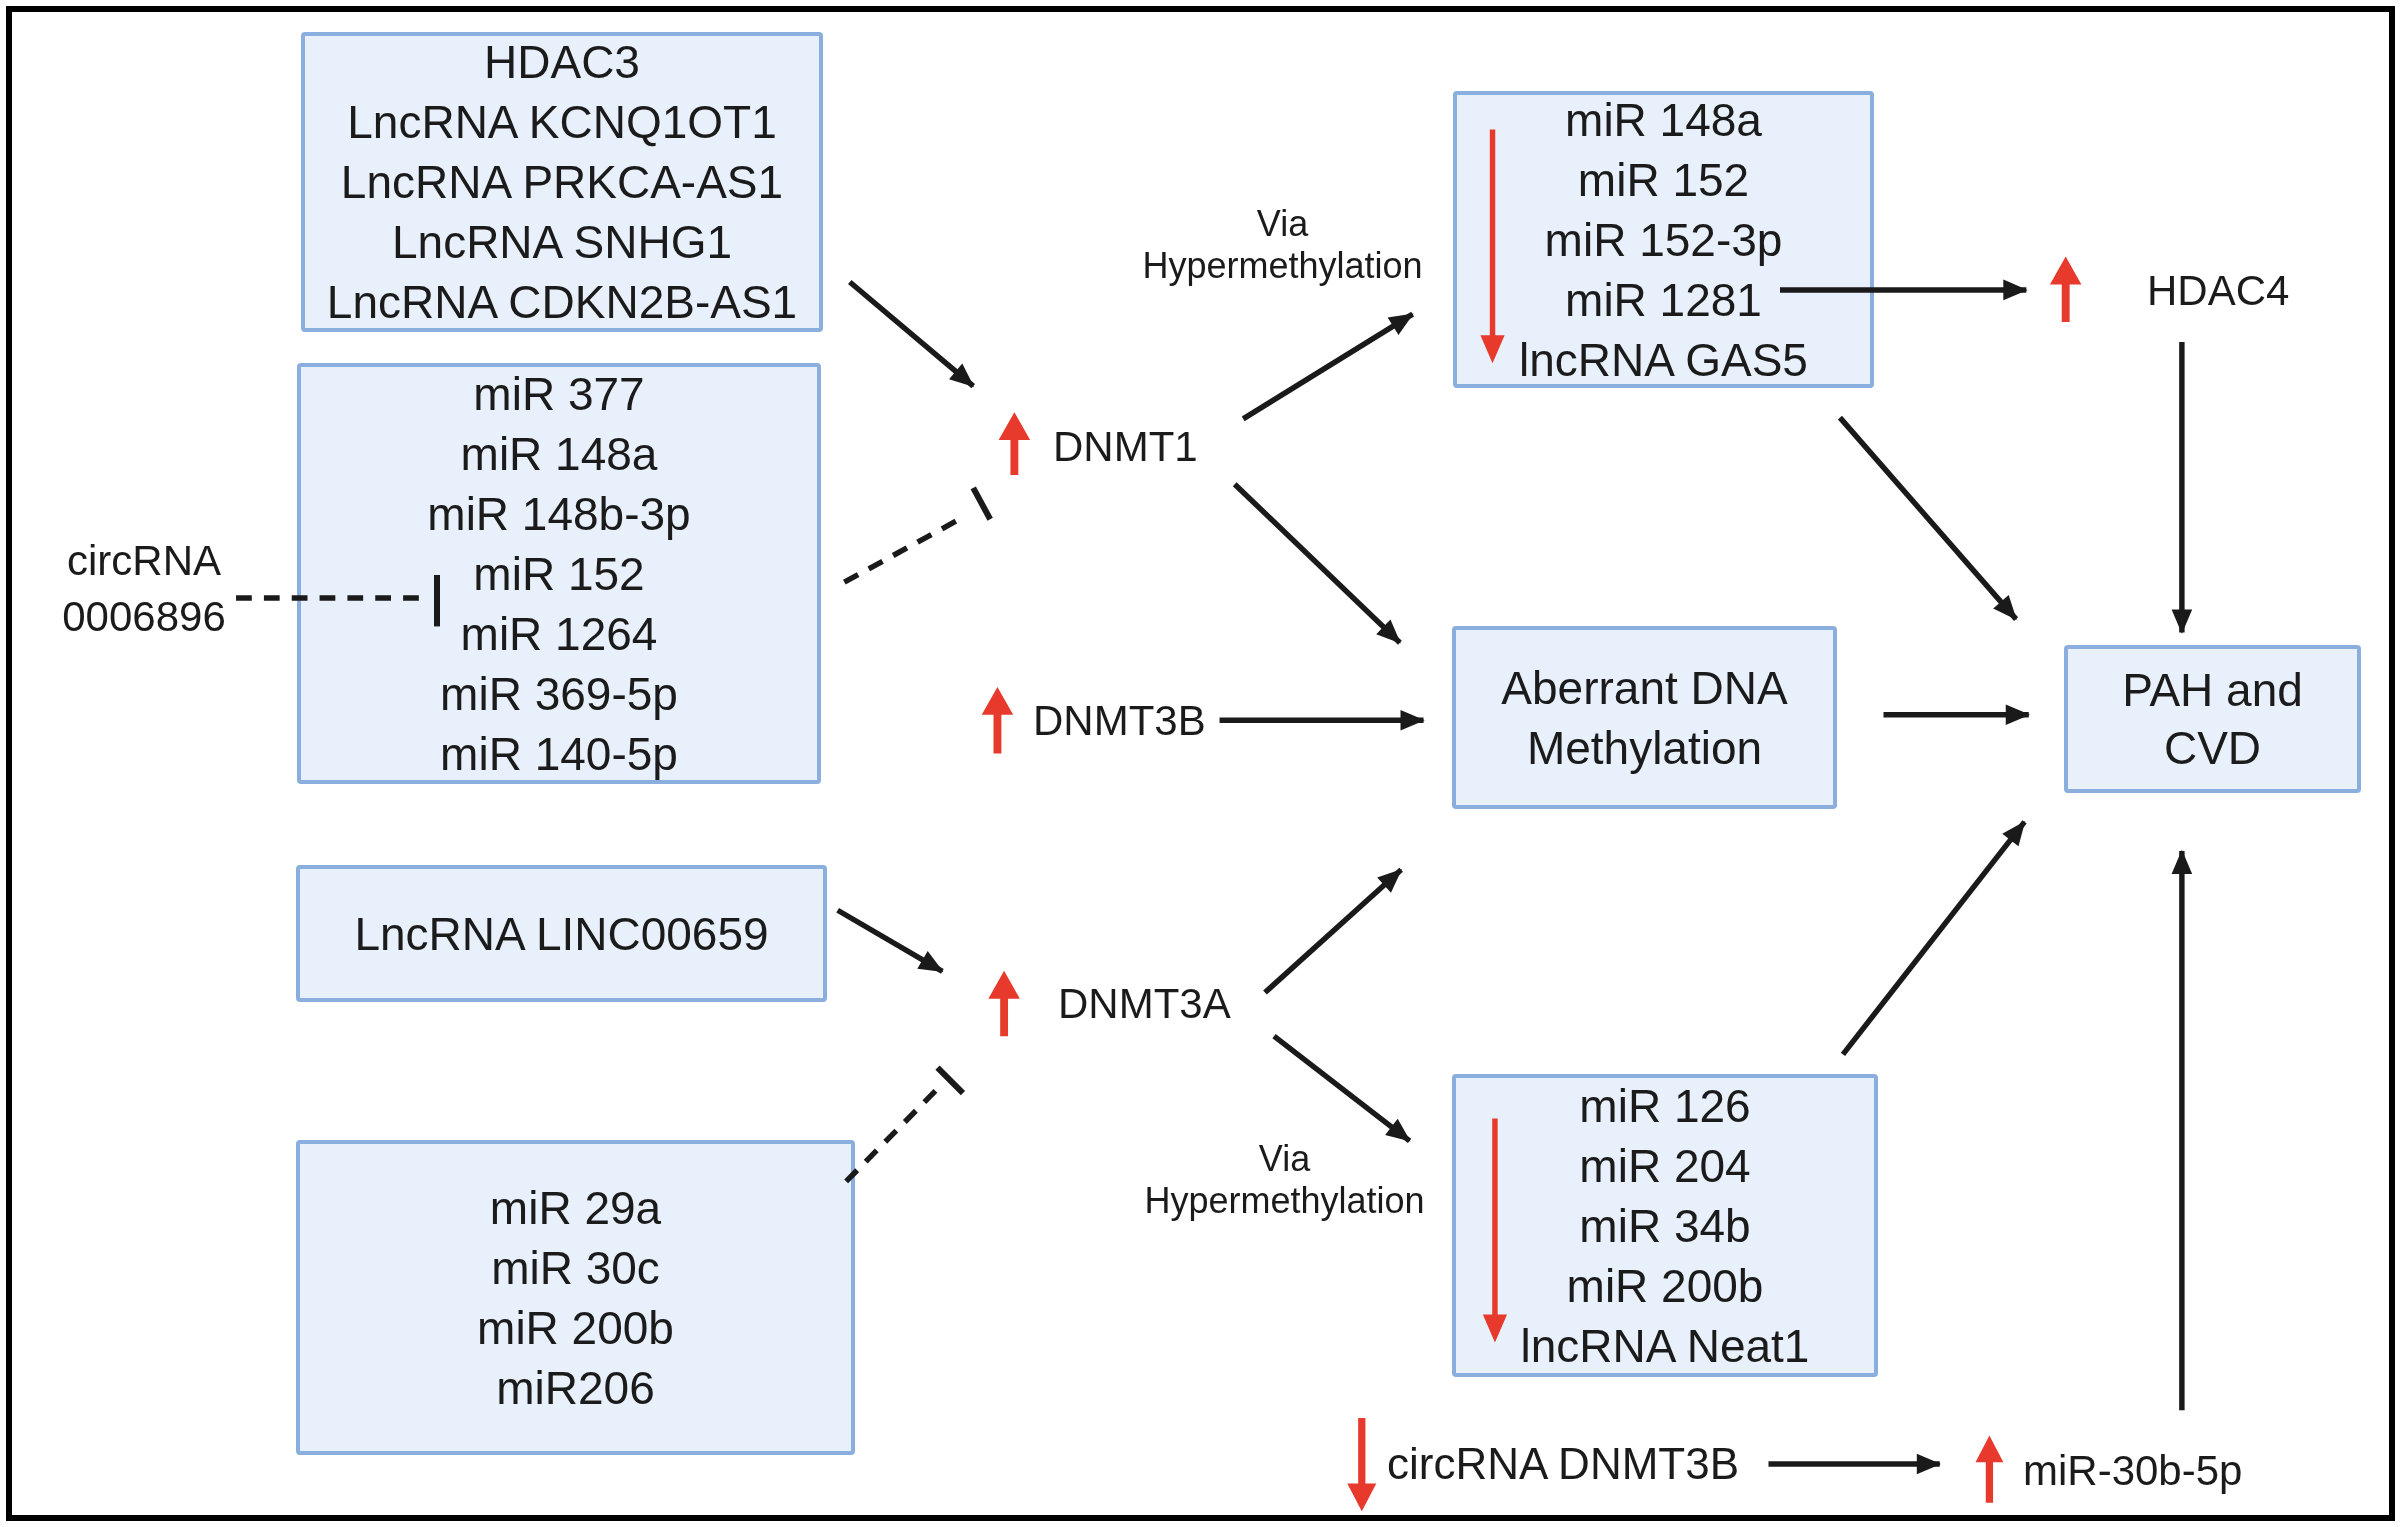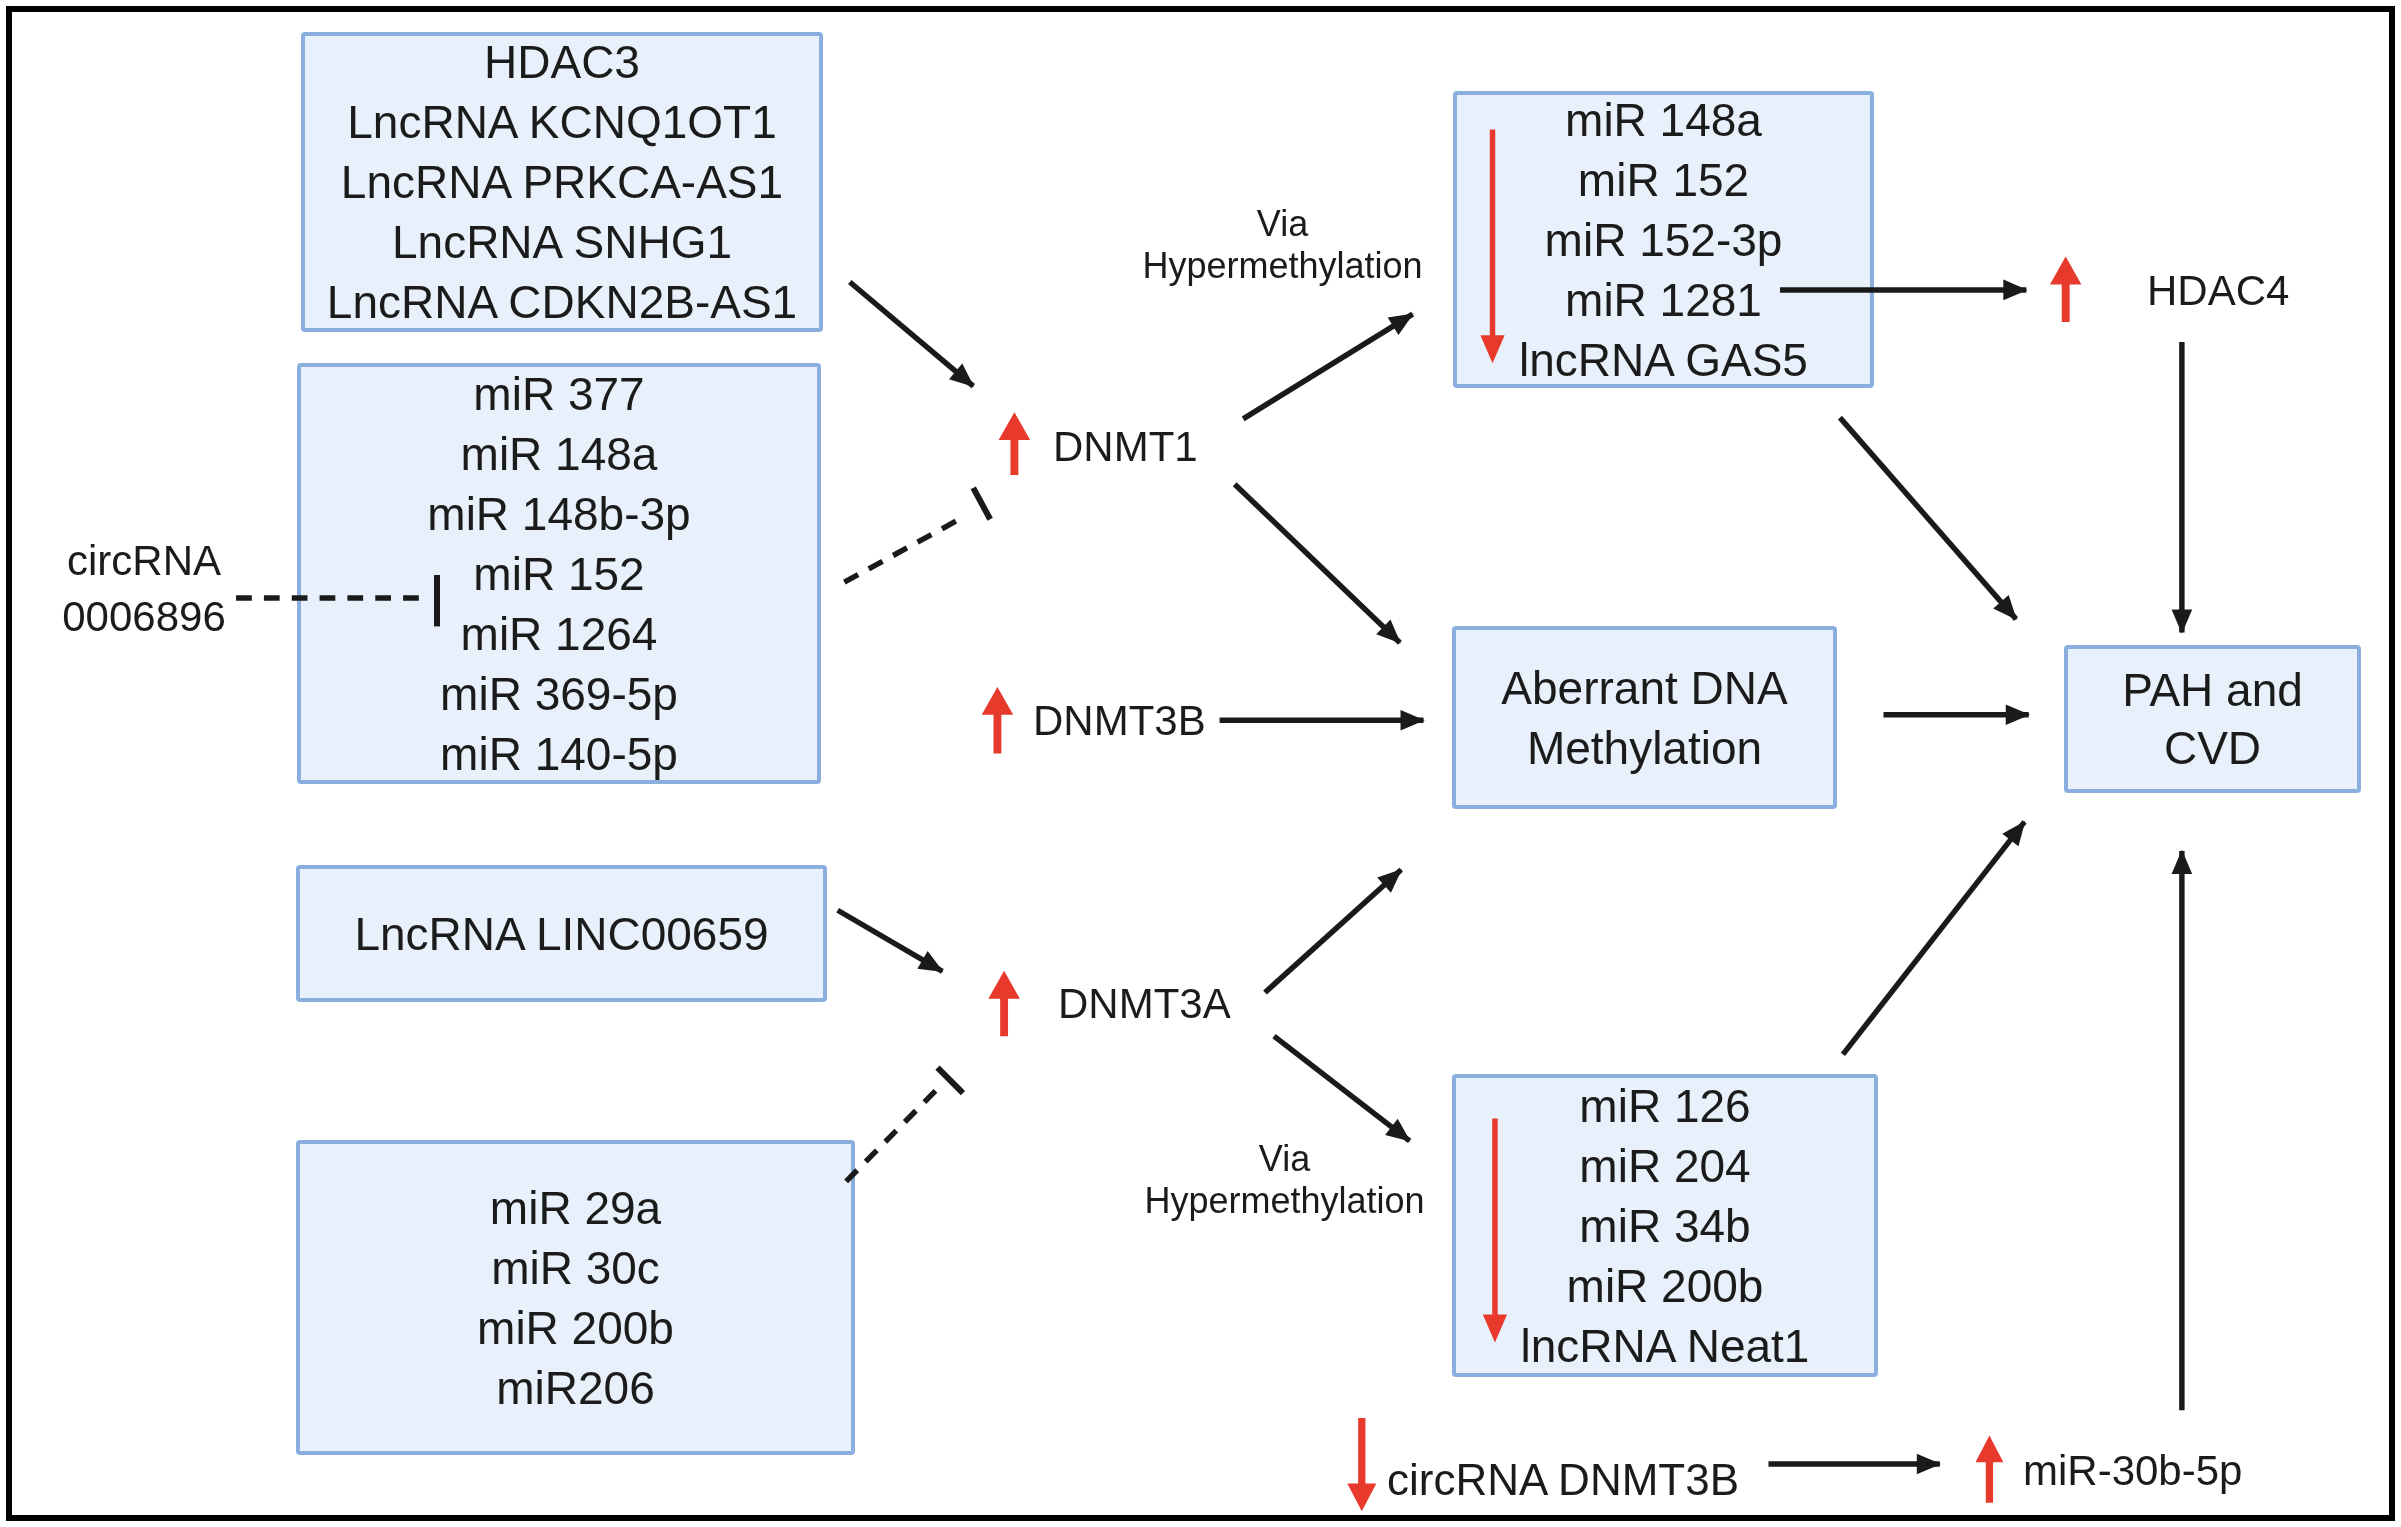--- a/index.html
+++ b/index.html
@@ -85,21 +85,21 @@
 
   <div class="lbl-col" style="left:53px;top:533px;width:182px;">
     <div>circRNA</div>
     <div>0006896</div>
   </div>
 
   <div class="lbl" style="left:1053px;top:416px;">DNMT1</div>
   <div class="lbl" style="left:1033px;top:690px;">DNMT3B</div>
   <div class="lbl" style="left:1038px;top:973px;margin-left:20px;">DNMT3A</div>
   <div class="lbl" style="left:2107px;top:260px;margin-left:40px;">HDAC4</div>
-  <div class="lbl" style="left:1387px;top:1433px;font-size:44px;margin-top:16px;">circRNA DNMT3B</div>
+  <div class="lbl" style="left:1387px;top:1433px;font-size:44px;">circRNA DNMT3B</div>
   <div class="lbl" style="left:2023px;top:1440px;">miR-30b-5p</div>
 
   <div class="lbl-small" style="left:1137px;top:203px;width:291px;">
     <div>Via</div>
     <div>Hypermethylation</div>
   </div>
 
   <div class="lbl-small" style="left:1139px;top:1138px;width:291px;">
     <div>Via</div>
     <div>Hypermethylation</div>

